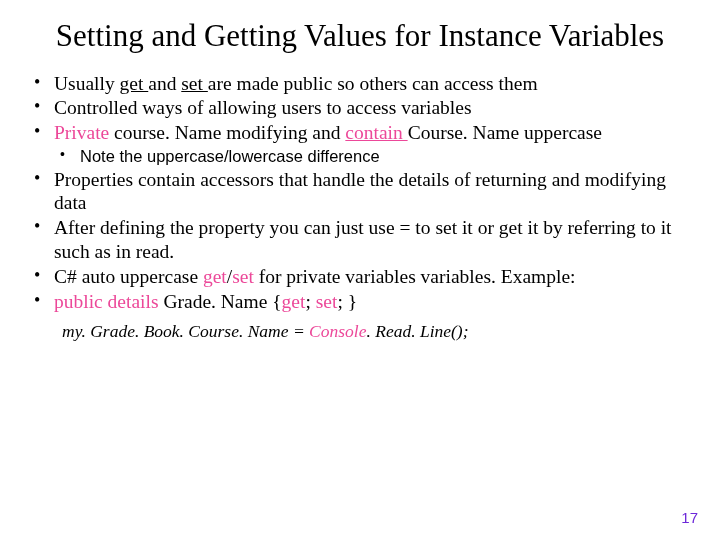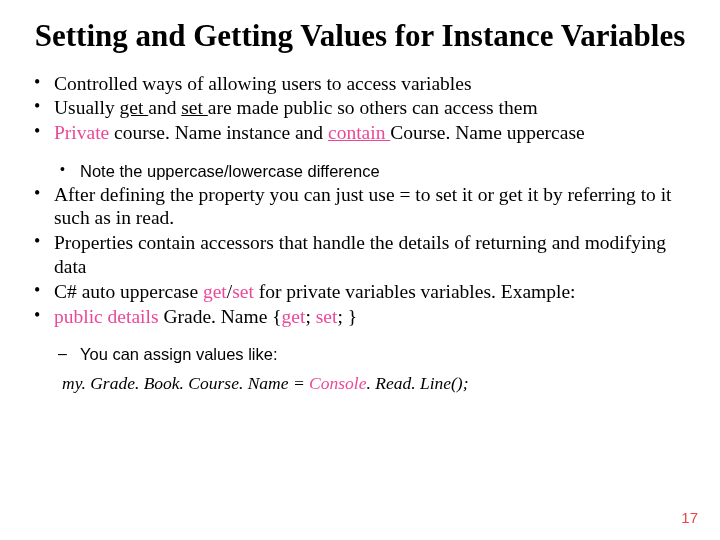--- a/index.html
+++ b/index.html
@@ -9,39 +9,39 @@
     background: #fff;
     color: #000;
     padding: 18px 26px 0 26px;
     position: relative;
   }
   .title {
     font-size: 31px;
     text-align: center;
     line-height: 1.15;
     margin-bottom: 18px;
-    font-weight: bold;
+    font-weight: normal;
   }
   ul.top { list-style: none; }
   ul.top > li {
     position: relative;
     padding-left: 28px;
     font-size: 19.5px;
     line-height: 1.22;
     margin-bottom: 1px;
   }
   ul.top > li::before {
     content: "•";
     position: absolute;
     left: 8px;
     top: 0;
     font-size: 18px;
     color: #000;
   }
-  ul.sub { list-style: none; margin-top: 16px; }
+  ul.sub { list-style: none; margin-top: 1px; }
   ul.sub > li {
     position: relative;
     padding-left: 26px;
     font-size: 16.5px;
     line-height: 1.25;
     font-family: Arial, Helvetica, sans-serif;
   }
   ul.sub > li.bullet::before {
     content: "•";
     position: absolute;
@@ -61,51 +61,48 @@
     margin-top: 8px;
     margin-left: 36px;
     font-style: italic;
   }
   .blue { color: #ec4899; }
   .u { text-decoration: underline; }
   .pagenum {
     position: absolute;
     right: 22px;
     bottom: 14px;
-    color: #ef4444;
+    color: #6d28d9;
     font-size: 15px;
     font-family: Arial, Helvetica, sans-serif;
   }
 </style>
 </head>
 <body>
 
 <h1 class="title">Setting and Getting Values for Instance Variables</h1>
 
 <ul class="top">
-  <li><span>Controlled ways of allowing users to access variables</span></li>
   <li>
     <span>Usually </span><span class="u">get </span><span>and </span><span class="u">set </span><span>are made public so others can access them</span>
   </li>
+  <li><span>Controlled ways of allowing users to access variables</span></li>
   <li>
-    <span class="blue">Private </span><span>course. Name instance and </span><span class="blue u">contain </span><span>Course. Name uppercase</span>
+    <span class="blue">Private </span><span>course. Name modifying and </span><span class="blue u">contain </span><span>Course. Name uppercase</span>
     <ul class="sub">
       <li class="bullet"><span>Note the uppercase/lowercase difference</span></li>
     </ul>
   </li>
+  <li><span>Properties contain accessors that handle the details of returning and modifying data</span></li>
   <li><span>After defining the property you can just use = to set it or get it by referring to it such as in read.</span></li>
-  <li><span>Properties contain accessors that handle the details of returning and modifying data</span></li>
   <li>
     <span>C# auto uppercase </span><span class="blue">get</span><span>/</span><span class="blue">set </span><span>for private variables variables. Example:</span>
   </li>
   <li>
     <span class="blue">public details </span><span>Grade. Name {</span><span class="blue">get</span><span>; </span><span class="blue">set</span><span>; }</span>
-    <ul class="sub">
-      <li class="dash"><span>You can assign values like:</span></li>
-    </ul>
   </li>
 </ul>
 
 <div class="code-line">
   <span>my. Grade. Book. Course. Name = </span><span class="blue">Console</span><span>. Read. Line();</span>
 </div>
 
 <div class="pagenum">17</div>
 
 </body></html>

